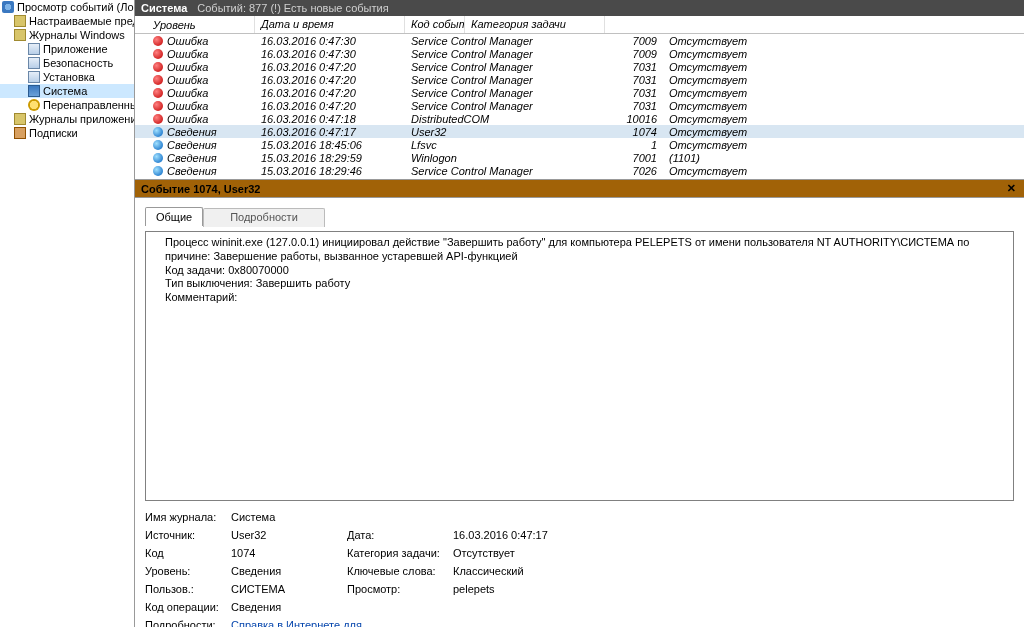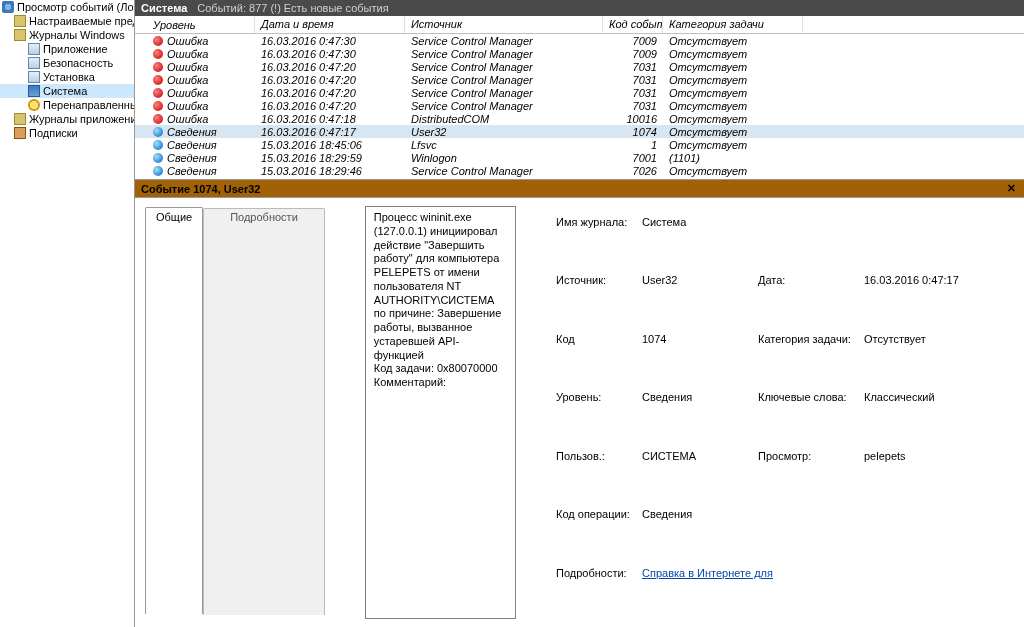--- a/index.html
+++ b/index.html
@@ -42,25 +42,25 @@
 .c-src   { width: 198px; }
 .c-id    { width:  60px; text-align: right; }
 .c-task  { width: 140px;}
 .ic-err { width:10px; height:10px; background: radial-gradient(circle at 35% 35%, #ff8080, #c00000); border-radius:50%; display:inline-block; }
 .ic-info{ width:10px; height:10px; background: radial-gradient(circle at 35% 35%, #a0e0ff, #0060c0); border-radius:50%; display:inline-block; }
 
 
 .details { flex: 1; display: flex; flex-direction: column; min-height: 0; }
 .det-title { background: #a16207; height: 18px; border-bottom: 1px solid #999; display: flex; align-items: center; padding: 0 6px; position: relative; font-weight: bold;}
 .det-title .close { position: absolute; right: 4px; font-weight: bold; cursor: pointer; padding: 0 4px;}
-.det-body { flex:1; padding: 8px 10px; display:flex; min-height:0; background:#fff;gap:40px;}
+.det-body { flex:1; padding: 8px 10px; display:flex; flex-direction:column; min-height:0; background:#fff;}
 .tabs { display:flex; gap:0; margin-bottom:6px; }
 .tabs .tab { border:1px solid #999; border-bottom:none; padding:3px 10px; background:#fff; border-radius:2px 2px 0 0; position:relative; top:1px; }
 .tabs .tab.inactive { background:#f0f0f0; color:#555; border-color:#bbb; top:2px; padding:2px 26px;}
-.desc-box { border:1px solid #808080; padding:4px 8px; min-height:270px; background:#fff; font-size:11px; line-height:1.25;}
+.desc-box { border:1px solid #808080; padding:4px 19px; min-height:270px; background:#fff; font-size:11px; line-height:1.25;}
 .meta { margin-top:10px; display:grid; grid-template-columns: 80px 110px 100px 150px; row-gap:6px; column-gap:6px; font-size:11px; }
 .meta .k { color:#000; }
 .meta a { color:#0646ad; text-decoration:underline; }
 .meta-row-full { grid-column: 1 / span 4; display:flex; gap:6px;}
 .meta-row-full .k { width:80px;}
 
 ::-webkit-scrollbar { width:16px; background:#f0f0f0;}
 ::-webkit-scrollbar-thumb { background:#c0c0c0; border:1px solid #999;}
 </style>
 </head>
@@ -116,21 +116,20 @@
   <div class="main">
     <div class="titlebar">
       <span class="t1">Система</span>
       <span class="t2">Событий: 877 (!) Есть новые события</span>
     </div>
 
     <div class="listwrap">
       <div class="list-header">
         <div class="c-level">Уровень</div>
         <div class="c-date">Дата и время</div>
-        <div class="c-src">Источник</div>
         <div class="c-id">Код события</div>
         <div class="c-task">Категория задачи</div>
       </div>
       <div class="list-body" id="list-body">
           <div class="row">
             <div class="c-level">
               <span class="ic-err"></span>
               <span>Ошибка</span>
             </div>
             <div class="c-date">16.03.2016 0:47:30</div>
@@ -247,20 +246,21 @@
         <span class="close">✕</span>
       </div>
       <div class="det-body">
         <div class="tabs">
           <div class="tab">Общие</div>
           <div class="tab inactive">Подробности</div>
         </div>
         <div class="desc-box">
           <div>Процесс wininit.exe (127.0.0.1) инициировал действие "Завершить работу" для компьютера PELEPETS от имени пользователя NT AUTHORITY\СИСТЕМА по причине: Завершение работы, вызванное устаревшей API-функцией</div>
           <div>Код задачи: 0x80070000</div>
+          <div>Тип выключения: Завершить работу</div>
           <div>Комментарий:</div>
         </div>
         <div class="meta">
           <div class="meta-row-full">
             <div class="k">Имя журнала:</div>
             <div>Система</div>
           </div>
           <div class="k">Источник:</div>
           <div>User32</div>
           <div class="k">Дата:</div>

